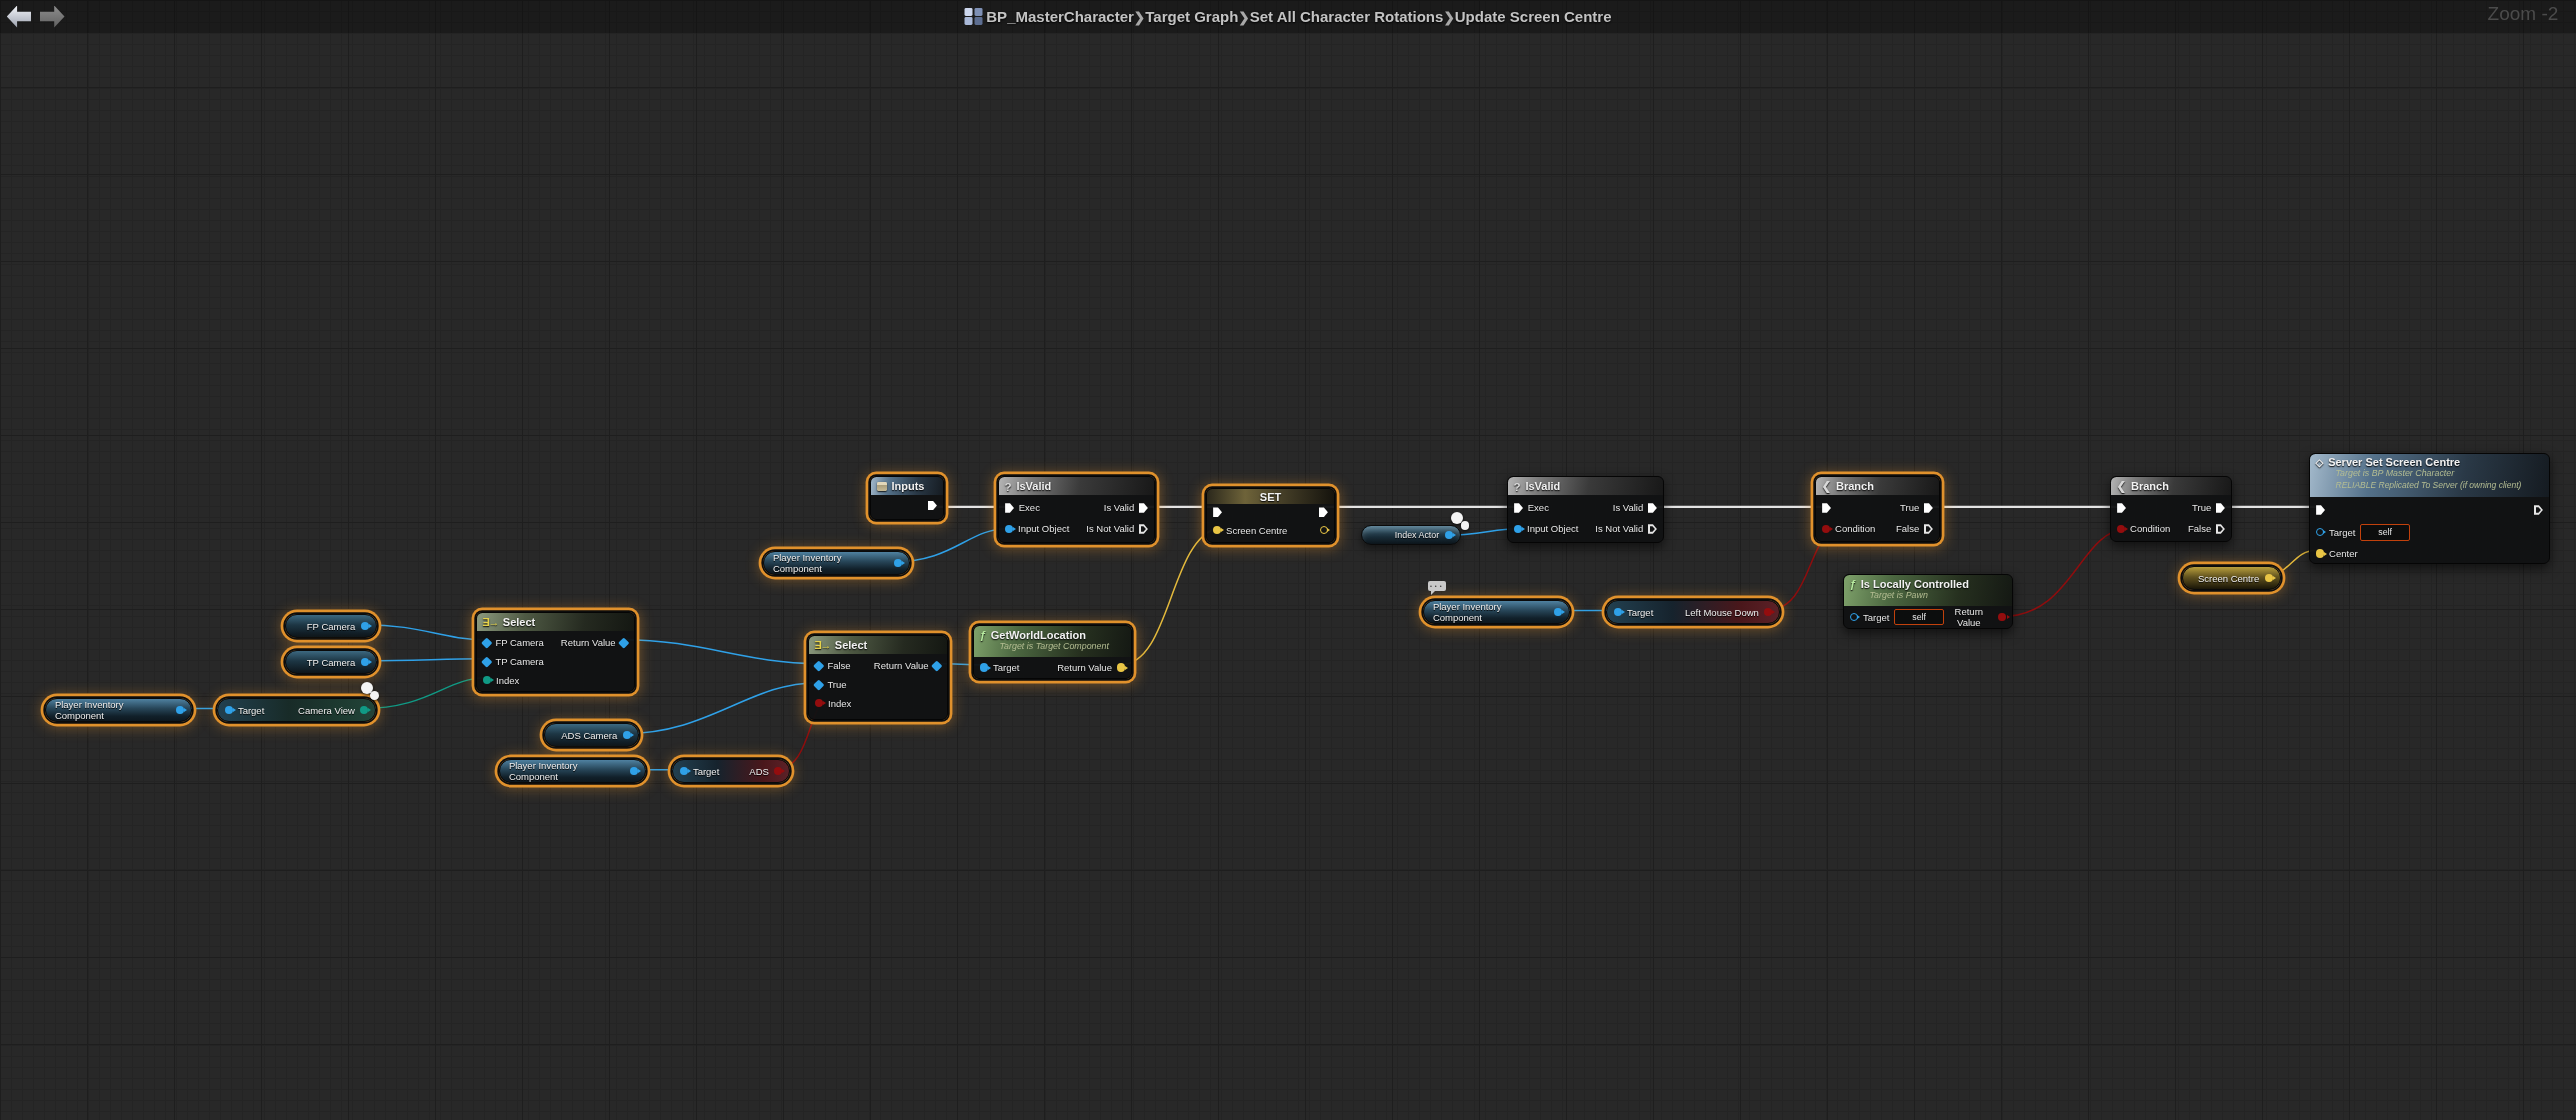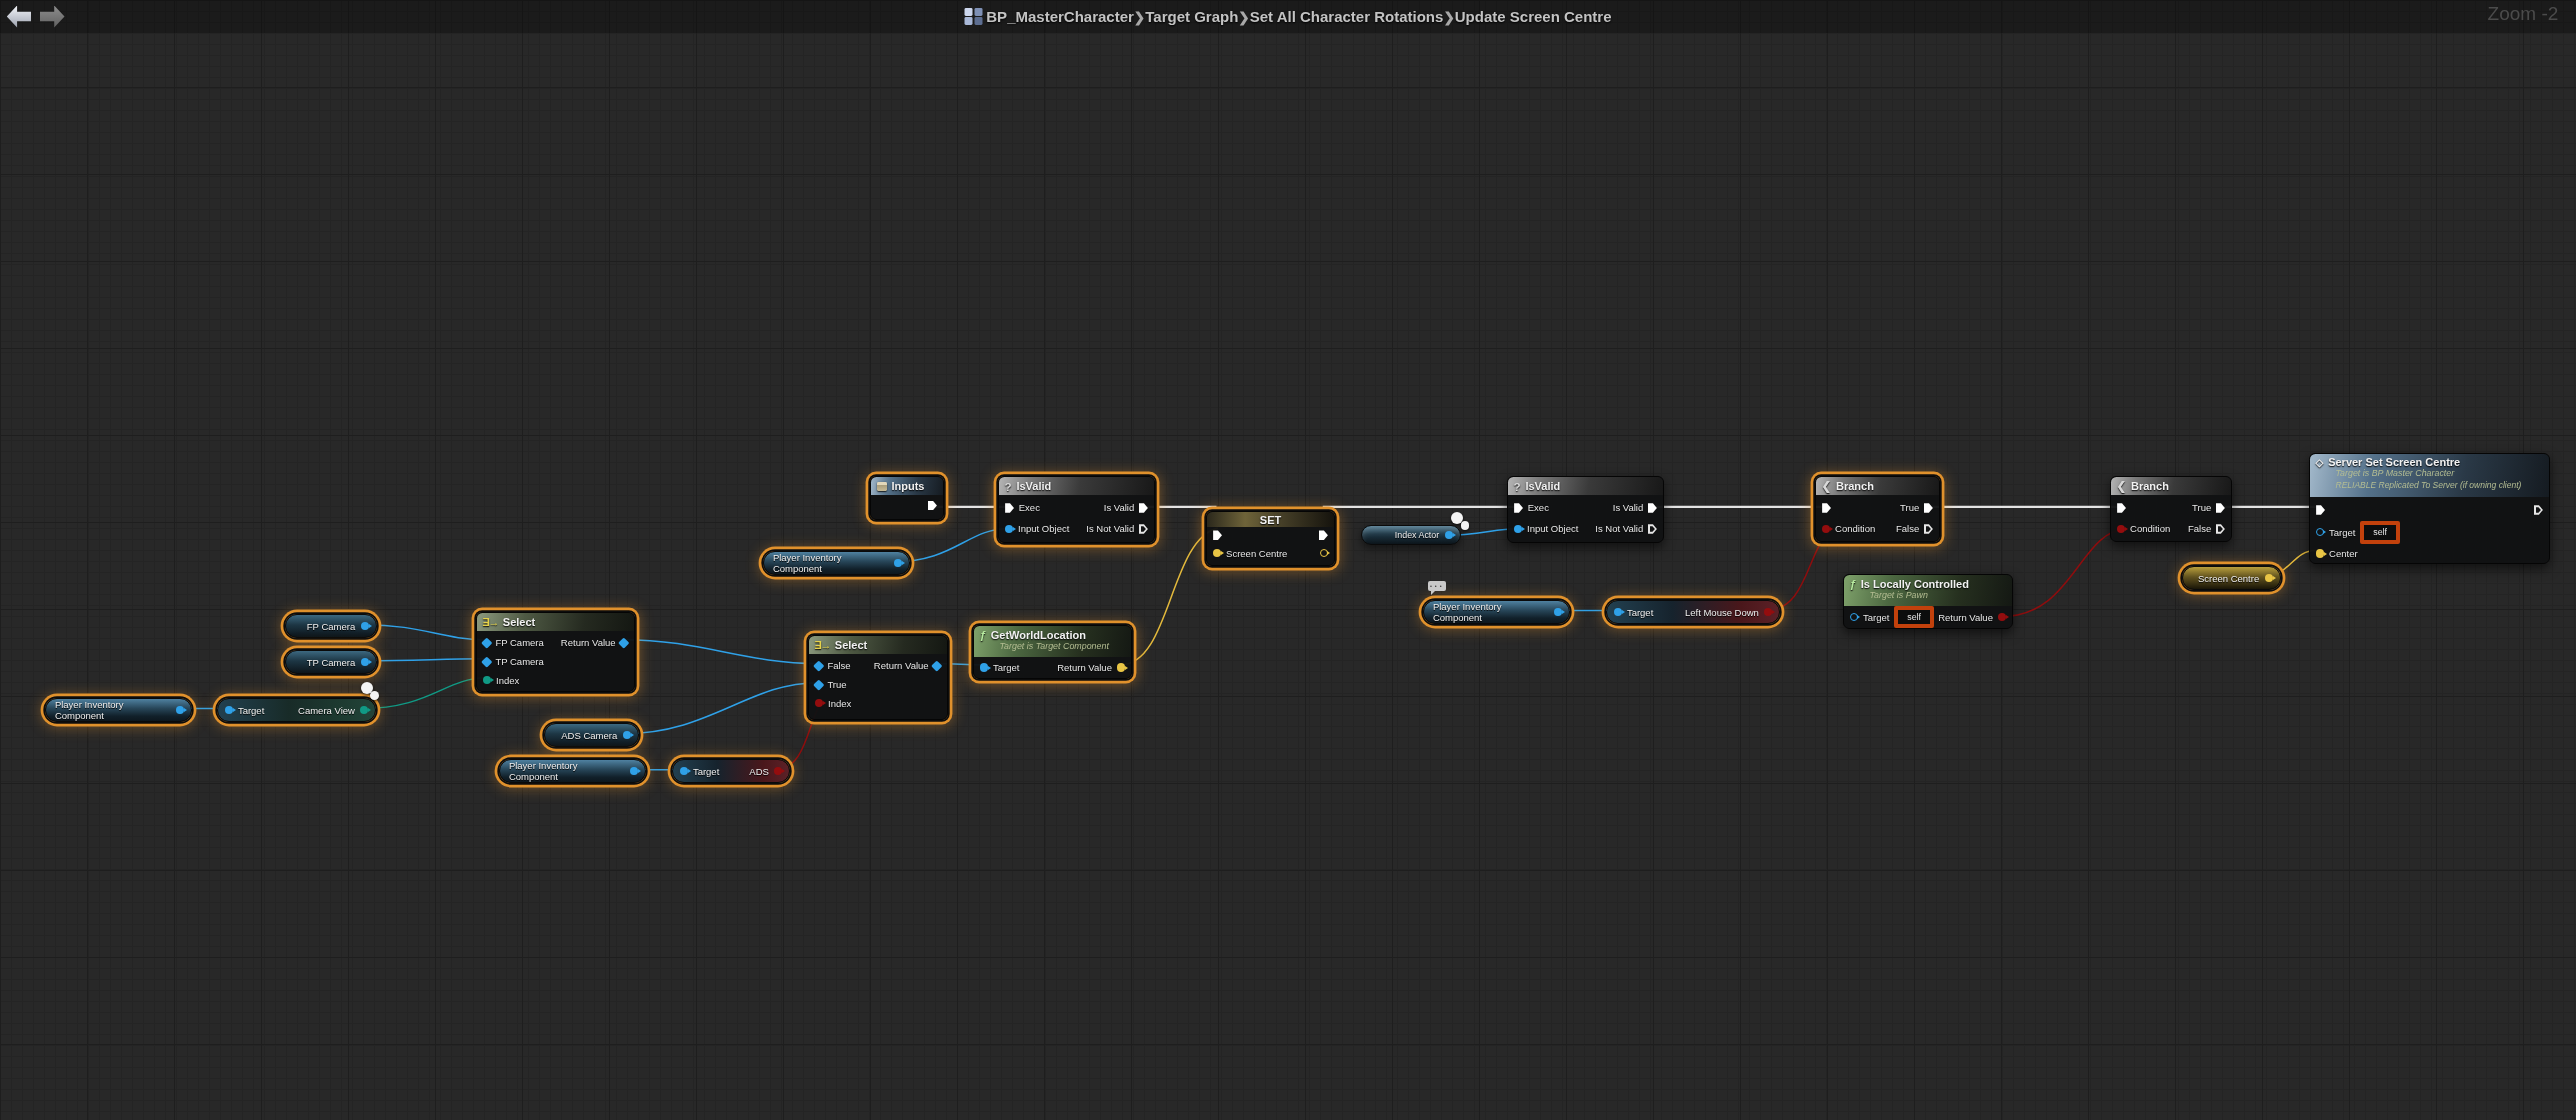--- a/index.html
+++ b/index.html
@@ -70,21 +70,21 @@
   .p-exec.hollow::after{content:"";position:absolute;inset:2px;background:#121314;
     clip-path:polygon(0 0,50% 0,100% 50%,50% 100%,0 100%);}
   .p-circ{width:8.2px;height:8.2px;border-radius:50%;display:inline-block;position:relative;}
   .p-circ::after{content:"";position:absolute;left:8.2px;top:50%;transform:translateY(-50%);
     border-left:3.4px solid var(--c);border-top:2.7px solid transparent;border-bottom:2.7px solid transparent;}
   .p-circ.fill{background:var(--c);}
   .p-circ.hollow{border:1.7px solid var(--c);width:6.1px;height:6.1px;}
   .p-circ.hollow::after{left:6.1px;}
   .c-blue{--c:#2fa1e8;} .c-red{--c:#940d0e;} .c-yellow{--c:#e9c545;} .c-teal{--c:#109a85;}
   .p-dia{width:7.5px;height:7.5px;background:#2fa1e8;transform:rotate(45deg);border-radius:1.4px;display:inline-block;}
-  .selfbox{border:4px solid #c2410c;border-radius:2px;padding:0 9px;font-size:8.9px;height:14.3px;
+  .selfbox{border:1px solid #c2410c;border-radius:2px;padding:0 17px;font-size:8.9px;height:14.3px;
     line-height:14.3px;color:#e6e6e6;background:rgba(10,10,10,.55);}
   .hicon{font-weight:700;}
   .q-icon{color:#dcdcdc;font-size:11.6px;}
   .f-icon{color:#b8eba0;font-size:11.6px;font-style:italic;}
   .b-icon{color:#d8d8d8;font-size:11.6px;}
   .e-icon{color:#f0f0f0;font-size:10.2px;}
   .sel-icon{color:#e6d24a;font-size:11px;font-weight:800;letter-spacing:-1.4px;}
   .box-icon{width:10.2px;height:8.9px;border-radius:1.4px;background:linear-gradient(#e2d7ba 30%,#a79b79 31%,#c7bb97);box-shadow:0 0.7px 1.4px #000;}
   .pill{
     position:absolute;height:22px;border-radius:13.6px;border:1.4px solid #0a0a0a;
@@ -201,21 +201,21 @@
           <span class="p-circ fill c-blue"></span>
           <span class="lbl">Input Object</span>
         </span>
       <span class="pr">
           <span class="lbl">Is Not Valid</span>
           <span class="p-exec hollow"></span>
         </span>
     </div>
   </div>
 
-  <div class="node sel" style="left:1206px;top:511px;width:127px;height:53px;">
+  <div class="node sel" style="left:1206px;top:488px;width:127px;height:53px;">
     <div class="hdr-set hdr">
       <span>SET</span>
     </div>
     <div class="row" style="height:16.4px;">
       <span class="pl">
           <span class="p-exec"></span>
         </span>
       <span class="pr">
           <span class="p-exec"></span>
         </span>

